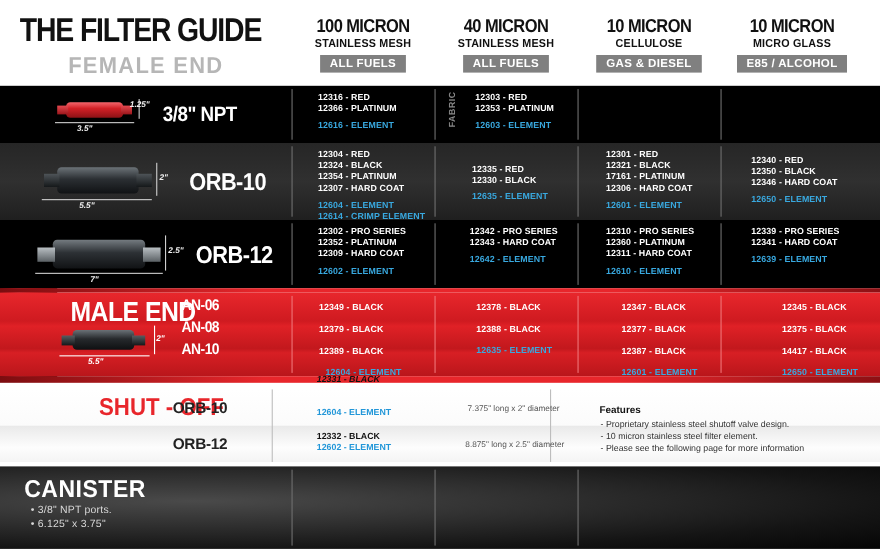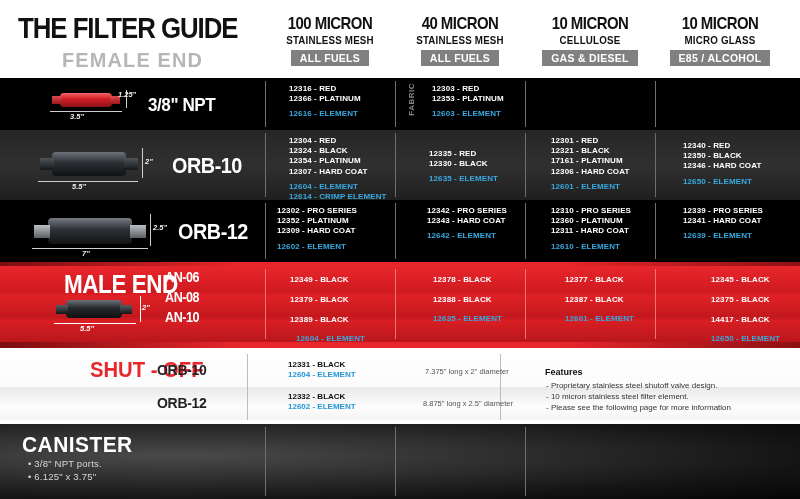--- a/index.html
+++ b/index.html
@@ -224,21 +224,21 @@
         <div class="dimtxt" style="left:82px; top:49px;">7"</div>
         <div class="dimline" style="left:150px; top:14px; width:1px; height:32px;"></div>
         <div class="dimtxt" style="left:153px; top:23px;">2.5"</div>
         <div class="lbl-text" style="left:178px; top:19px; font-size:22px;">ORB-12</div>
       </div>
       <div class="cells">
         <div class="divider" style="left:0px;"></div>
         <div class="divider" style="left:130px;"></div>
         <div class="divider" style="left:260px;"></div>
         <div class="divider" style="left:390px;"></div>
-        <div class="cell c0" style="text-decoration:underline;">
+        <div class="cell c0" style="padding-left:12px;text-decoration:underline;">
           <div class="pn">12302 - PRO SERIES</div>
           <div class="pn">12352 - PLATINUM</div>
           <div class="pn">12309 - HARD COAT</div>
           <div class="pn el mt">12602 - ELEMENT</div>
         </div>
         <div class="cell c1" style="padding-left:20px;">
           <div class="pn">12342 - PRO SERIES</div>
           <div class="pn">12343 - HARD COAT</div>
           <div class="pn el mt">12642 - ELEMENT</div>
         </div>
@@ -288,20 +288,21 @@
           <div class="pn" style="line-height:20px;">12379 - BLACK</div>
           <div class="pn" style="line-height:20px;">12389 - BLACK</div>
           <div class="pn el" style="padding-left:6px; line-height:17px;">12604 - ELEMENT</div>
         </div>
         <div class="cell c1" style="padding-left:26px; padding-top:4px;">
           <div class="pn" style="line-height:20px;">12378 - BLACK</div>
           <div class="pn" style="line-height:20px;">12388 - BLACK</div>
           <div class="pn el" style="padding-left:0px; line-height:17px;">12635 - ELEMENT</div>
         </div>
         <div class="cell c2" style="padding-left:28px; padding-top:4px;">
+          <div class="pn" style="line-height:20px;">12347 - BLACK</div>
           <div class="pn" style="line-height:20px;">12377 - BLACK</div>
           <div class="pn" style="line-height:20px;">12387 - BLACK</div>
           <div class="pn el" style="padding-left:-2px; line-height:17px;">12601 - ELEMENT</div>
         </div>
         <div class="cell c3" style="padding-left:44px; padding-top:4px;">
           <div class="pn" style="line-height:20px;">12345 - BLACK</div>
           <div class="pn" style="line-height:20px;">12375 - BLACK</div>
           <div class="pn" style="line-height:20px;">14417 - BLACK</div>
           <div class="pn el" style="padding-left:0px; line-height:17px;">12650 - ELEMENT</div>
         </div>
@@ -316,21 +317,21 @@
     <div class="so-row so-b" style="top:33px;"></div>
 
     <div class="so-vline" style="left:247px; top:0; height:66px;"></div>
     <div class="so-vline" style="left:500px; top:0; height:66px;"></div>
   </div>
 
   <div class="so-title">SHUT - OFF</div>
   <div class="so-sub" style="left:157px; top:362px;">ORB-10</div>
   <div class="so-sub" style="left:157px; top:395px;">ORB-12</div>
 
-  <div class="so-pn" style="left:288px; top:360px;">12331 - BLACK</div>
+  <div class="so-pn" style="left:288px; top:340px;font-style:italic;">12331 - BLACK</div>
   <div class="so-pn el" style="left:288px; top:370px; color:#2196d8;">12604 - ELEMENT</div>
   <div class="so-pn" style="left:288px; top:392px;">12332 - BLACK</div>
   <div class="so-pn el" style="left:288px; top:402px; color:#2196d8;">12602 - ELEMENT</div>
 
   <div class="so-dim" style="left:425px; top:367px;">7.375" long x 2" diameter</div>
   <div class="so-dim" style="left:423px; top:399px;">8.875" long x 2.5" diameter</div>
 
   <div class="so-feat-title" style="left:545px; top:367px;">Features</div>
   <div class="so-feat" style="left:546px; top:380px;">- Proprietary stainless steel shutoff valve design.</div>
   <div class="so-feat" style="left:546px; top:391px;">- 10 micron stainless steel filter element.</div>

